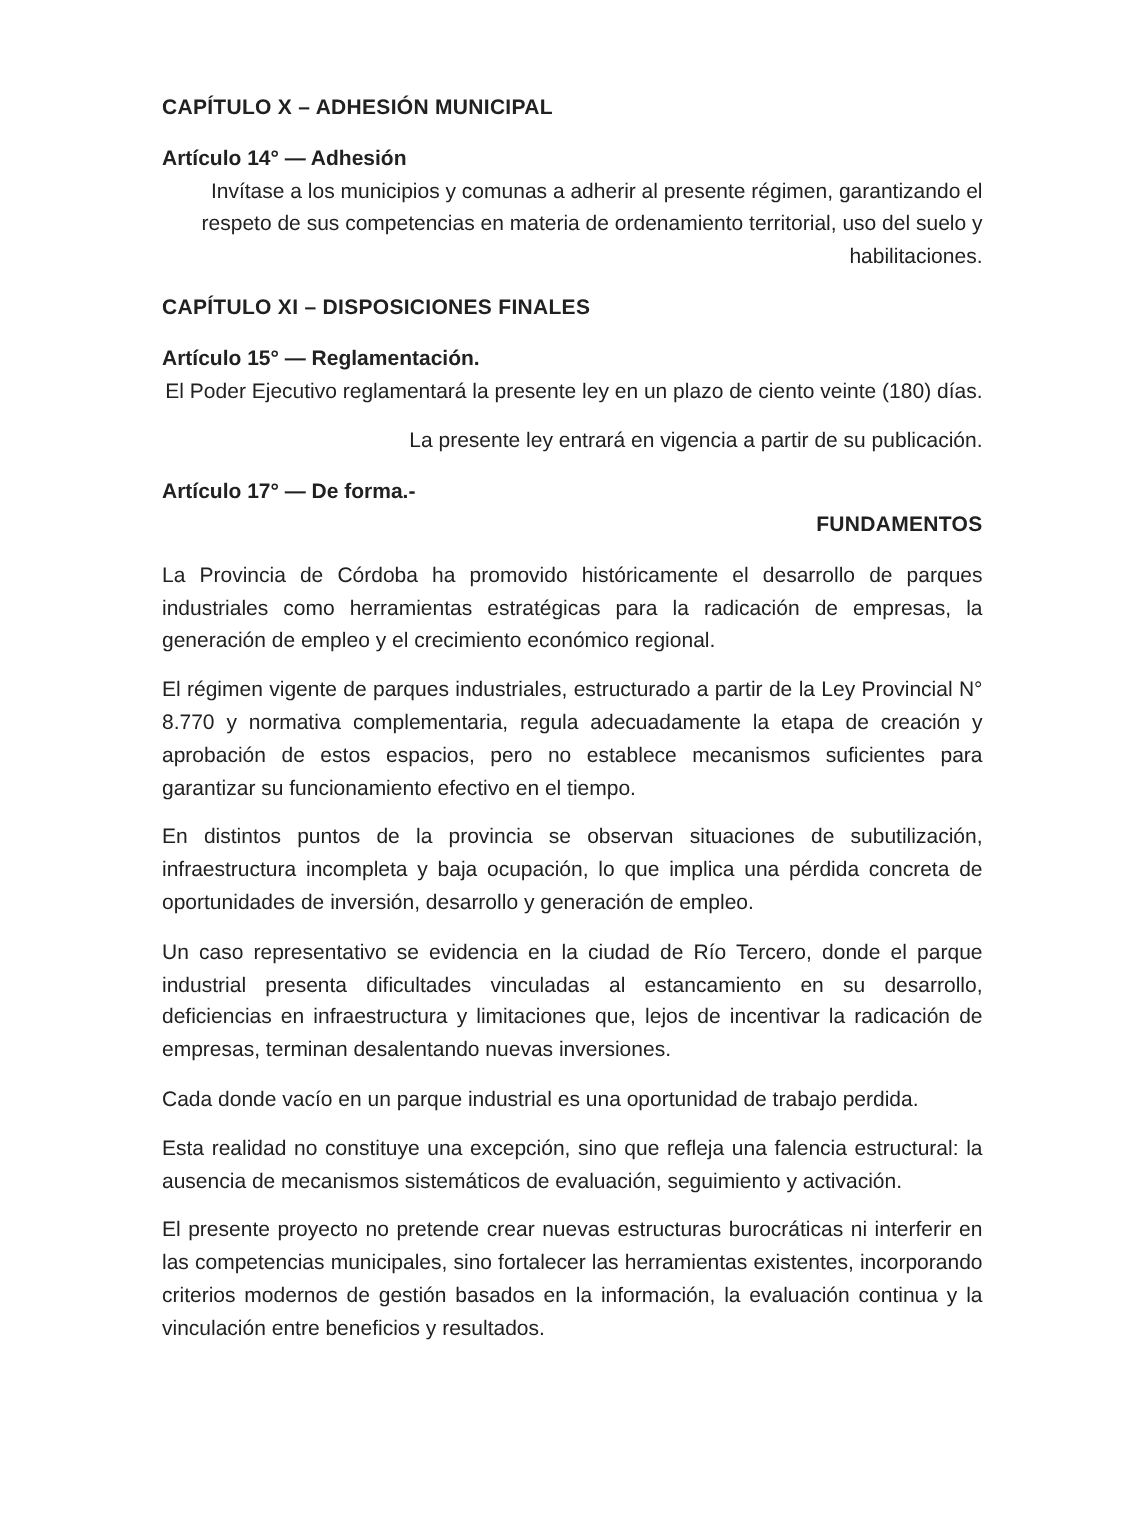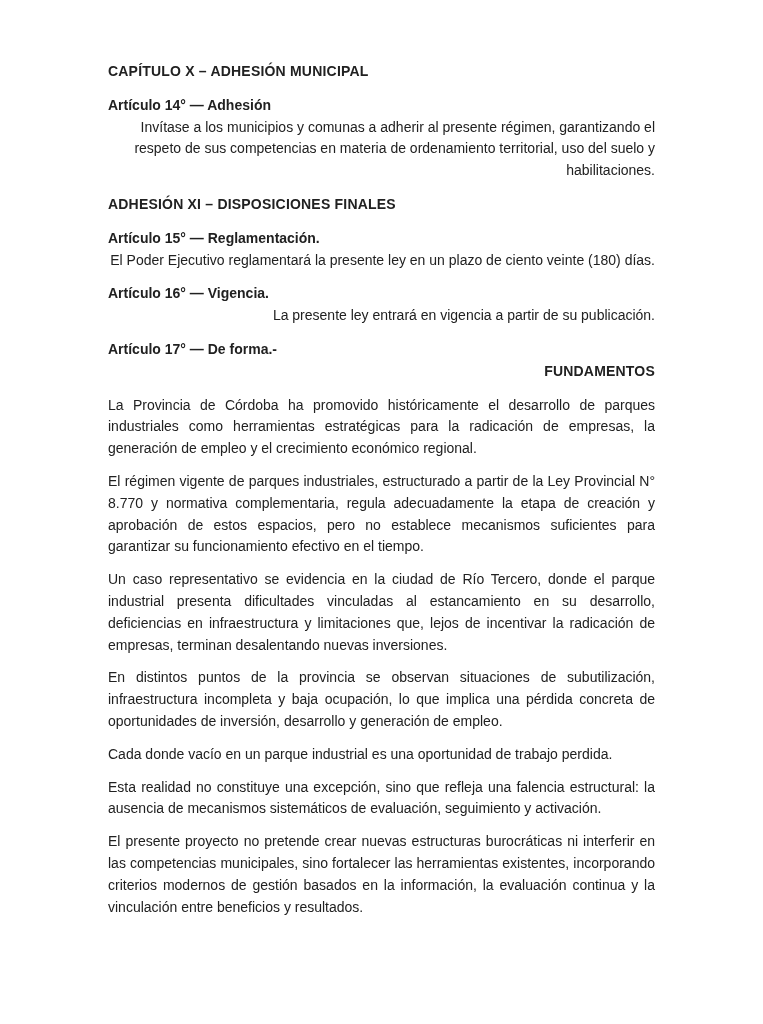--- a/index.html
+++ b/index.html
@@ -52,28 +52,27 @@
 </style>
 </head>
 <body>
 
 <div class="page">
   <div class="content" id="document-content">
 
   <p class="b-chapter">CAPÍTULO X – ADHESIÓN MUNICIPAL</p>
       <p class="b-article">Artículo 14° — Adhesión</p>
       <p class="b-body">Invítase a los municipios y comunas a adherir al presente régimen, garantizando el respeto de sus competencias en materia de ordenamiento territorial, uso del suelo y habilitaciones.</p>
-      <p class="b-chapter">ADHESIÓN XI – DISPOSICIONES FINALES</p>
+      <p class="b-chapter">CAPÍTULO XI – DISPOSICIONES FINALES</p>
       <p class="b-article">Artículo 15° — Reglamentación.</p>
       <p class="b-body">El Poder Ejecutivo reglamentará la presente ley en un plazo de ciento veinte (180) días.</p>
-      <p class="b-article">Artículo 16° — Vigencia.</p>
       <p class="b-body">La presente ley entrará en vigencia a partir de su publicación.</p>
       <p class="b-article">Artículo 17° — De forma.-</p>
       <p class="b-title">FUNDAMENTOS</p>
       <p class="b-fund">La Provincia de Córdoba ha promovido históricamente el desarrollo de parques industriales como herramientas estratégicas para la radicación de empresas, la generación de empleo y el crecimiento económico regional.</p>
       <p class="b-fund">El régimen vigente de parques industriales, estructurado a partir de la Ley Provincial N° 8.770 y normativa complementaria, regula adecuadamente la etapa de creación y aprobación de estos espacios, pero no establece mecanismos suficientes para garantizar su funcionamiento efectivo en el tiempo.</p>
+      <p class="b-fund">En distintos puntos de la provincia se observan situaciones de subutilización, infraestructura incompleta y baja ocupación, lo que implica una pérdida concreta de oportunidades de inversión, desarrollo y generación de empleo.</p>
       <p class="b-fund">Un caso representativo se evidencia en la ciudad de Río Tercero, donde el parque industrial presenta dificultades vinculadas al estancamiento en su desarrollo, deficiencias en infraestructura y limitaciones que, lejos de incentivar la radicación de empresas, terminan desalentando nuevas inversiones.</p>
-      <p class="b-fund">En distintos puntos de la provincia se observan situaciones de subutilización, infraestructura incompleta y baja ocupación, lo que implica una pérdida concreta de oportunidades de inversión, desarrollo y generación de empleo.</p>
       <p class="b-fund">Cada donde vacío en un parque industrial es una oportunidad de trabajo perdida.</p>
       <p class="b-fund">Esta realidad no constituye una excepción, sino que refleja una falencia estructural: la ausencia de mecanismos sistemáticos de evaluación, seguimiento y activación.</p>
       <p class="b-fund">El presente proyecto no pretende crear nuevas estructuras burocráticas ni interferir en las competencias municipales, sino fortalecer las herramientas existentes, incorporando criterios modernos de gestión basados en la información, la evaluación continua y la vinculación entre beneficios y resultados.</p>
     </div>
 </div>
 
 </body></html>

